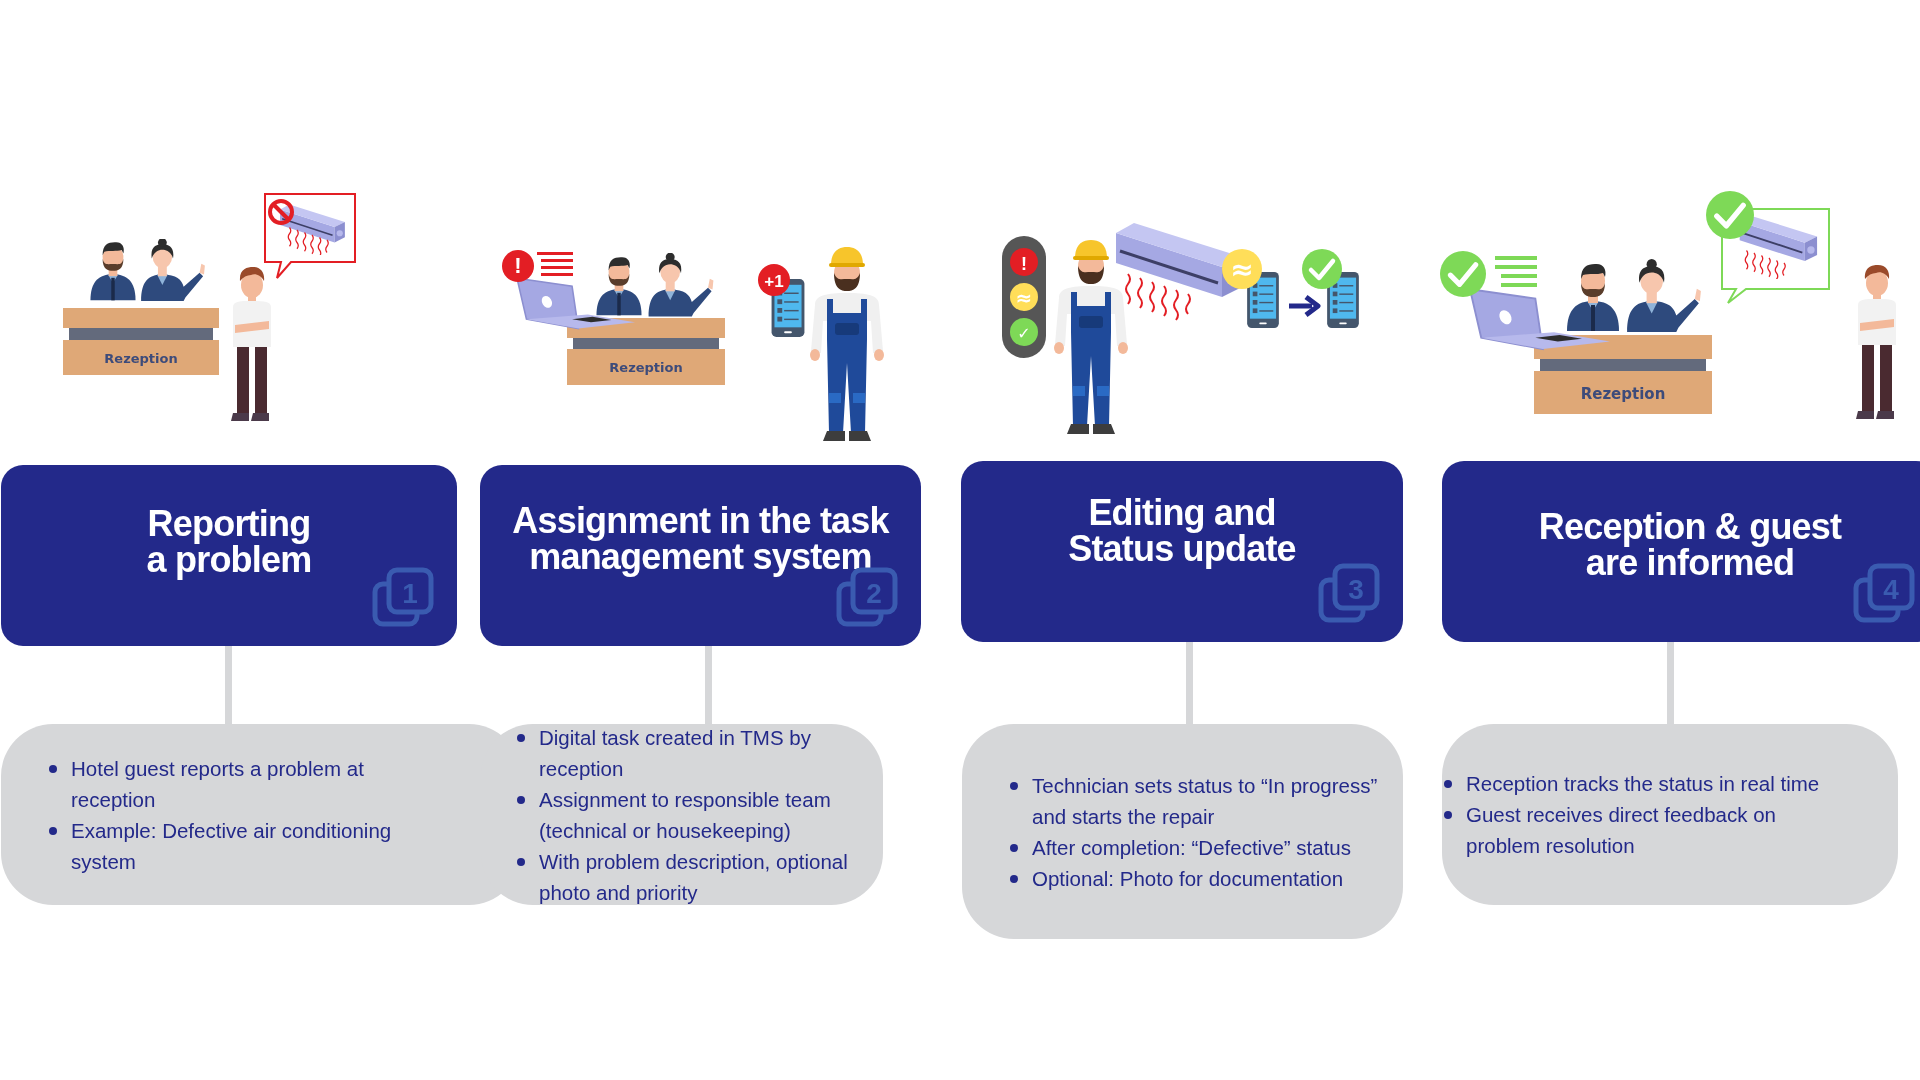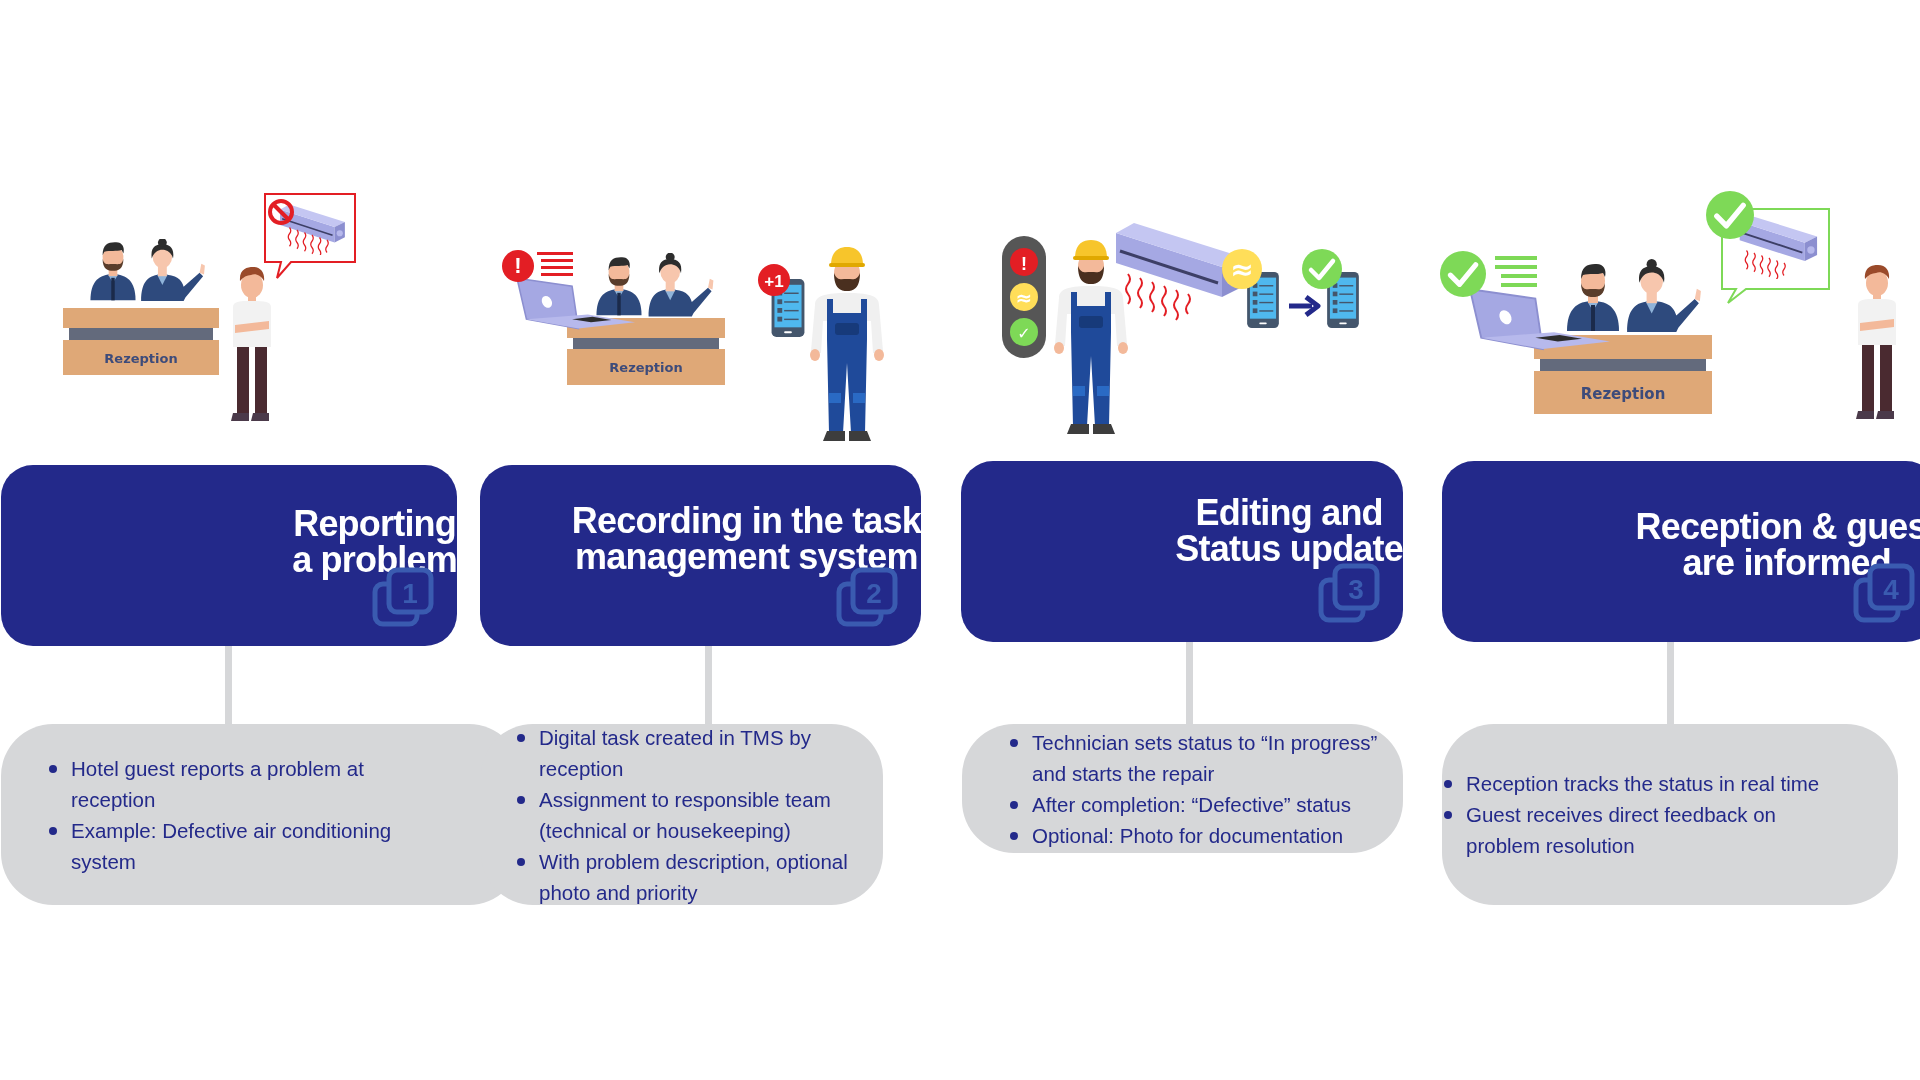--- a/index.html
+++ b/index.html
@@ -1,20 +1,20 @@
 <!DOCTYPE html>
 <html><head>
 <meta charset="utf-8">
 <style>
   html, body { margin:0; padding:0; background:#ffffff; }
   body { width:1920px; height:1080px; position:relative; overflow:hidden; font-family:"Liberation Sans", sans-serif; }
   .abs { position:absolute; }
   .step-box {
-    position:absolute; background:#23298a; border-radius:32px; color:#fff;
-    display:flex; align-items:center; justify-content:flex-end; text-align:center;
+    position:absolute; background:#23298a; border-radius:22px; color:#fff;
+    display:flex; align-items:center; justify-content:center; text-align:center;
   }
   .step-title {
     font-family:"Liberation Sans", sans-serif; font-weight:700; font-size:36px; line-height:36px;
     letter-spacing:-0.8px; white-space:pre-line; margin-top:-28px;
   }
   .badge { position:absolute; right:22px; bottom:18px; width:64px; height:64px; }
   .connector { position:absolute; width:7px; background:#d6d7d9; }
   .detail-panel {
     position:absolute; background:#d6d7d9; border-radius:52px; box-sizing:border-box;
     display:flex; align-items:center;
@@ -255,21 +255,21 @@
 </div>
 <div class="connector" style="left:225px;top:646px;height:78px;"></div>
 <div class="detail-panel" style="left:1px;top:724px;width:520px;height:181px;">
   <ul style="width:360px;">
     <li>Hotel guest reports a problem at reception</li>
     <li>Example: Defective air conditioning system</li>
   </ul>
 </div>
 
 <div class="step-box" style="left:480px;top:465px;width:441px;height:181px;">
-  <div class="step-title" style="margin-top:-34px;">Recording in the task
+  <div class="step-title" style="margin-top:-34px;">Assignment in the task
 management system</div>
   <svg class="badge" viewBox="0 0 64 64">
     <use href="#sym-badge" width="64" height="64"></use>
     <text x="39" y="39" text-anchor="middle" font-size="28" font-weight="700" fill="#3a5bb0" font-family="Liberation Sans, sans-serif">2</text>
   </svg>
 </div>
 <div class="connector" style="left:705px;top:646px;height:78px;"></div>
 <div class="detail-panel" style="left:481px;top:724px;width:402px;height:181px;">
   <ul style="width:390px;padding-left:58px;">
     <li>Digital task created in TMS by reception</li>
@@ -280,21 +280,21 @@
 
 <div class="step-box" style="left:961px;top:461px;width:442px;height:181px;">
   <div class="step-title" style="margin-top:-42px;">Editing and
 Status update</div>
   <svg class="badge" viewBox="0 0 64 64">
     <use href="#sym-badge" width="64" height="64"></use>
     <text x="39" y="39" text-anchor="middle" font-size="28" font-weight="700" fill="#3a5bb0" font-family="Liberation Sans, sans-serif">3</text>
   </svg>
 </div>
 <div class="connector" style="left:1186px;top:642px;height:82px;"></div>
-<div class="detail-panel" style="left:962px;top:724px;width:441px;height:129px;">
+<div class="detail-panel" style="left:962px;top:724px;width:441px;height:215px;">
   <ul style="width:380px;">
     <li>Technician sets status to “In progress” and starts the repair</li>
     <li>After completion: “Defective” status</li>
     <li>Optional: Photo for documentation</li>
   </ul>
 </div>
 
 <div class="step-box" style="left:1442px;top:461px;width:496px;height:181px;">
   <div class="step-title" style="margin-top:-14px;">Reception &amp; guest
 are informed</div>

